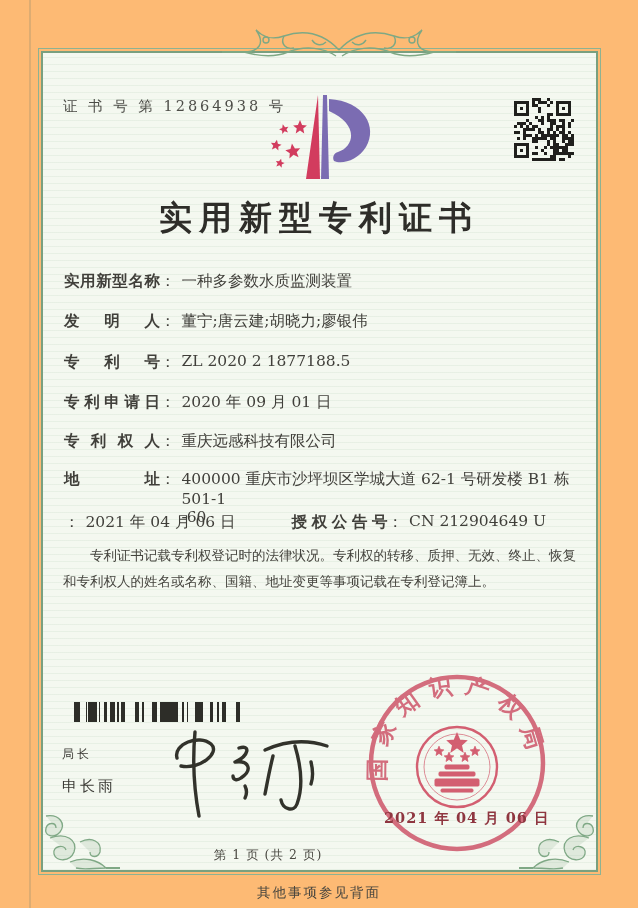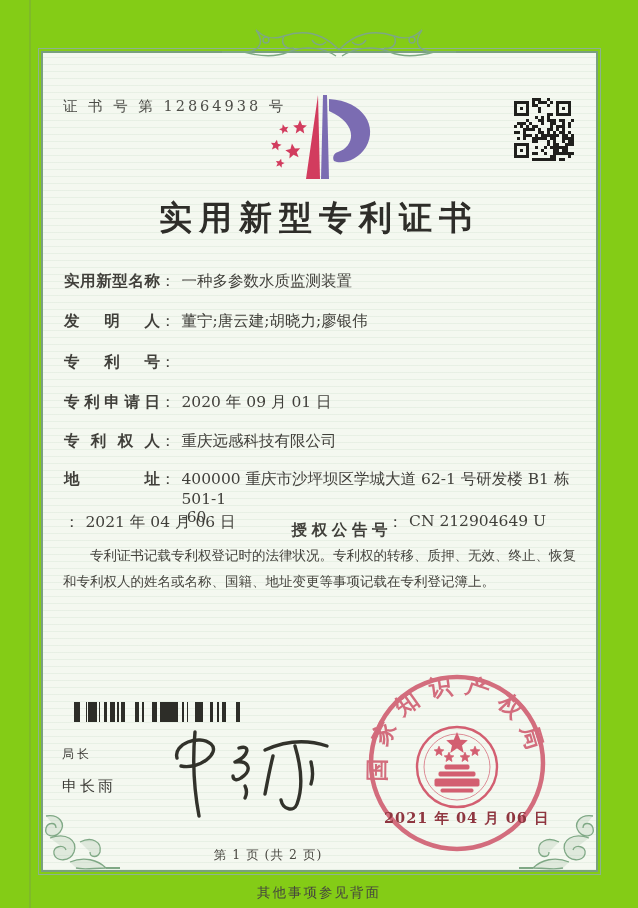--- a/index.html
+++ b/index.html
@@ -1,19 +1,19 @@
 <!DOCTYPE html>
 <html><head>
 <meta charset="utf-8">
 <style>
   * { margin:0; padding:0; box-sizing:border-box; }
   html,body { background:#ffffff; }
   .page {
     position:relative; width:638px; height:908px;
-    background:#84cc16; overflow:hidden;
+    background:#fdba74; overflow:hidden;
     font-family:"DejaVu Serif","Liberation Serif",serif;
     color:#3f3e39;
   }
   .scan-edge-left {
     position:absolute; left:29px; top:0; width:2px; height:100%;
     background:rgba(110,125,110,0.22);
   }
   .frame {
     position:absolute; left:38px; top:48px; width:563px; height:827px;
     border:1px solid #8db292;
@@ -57,21 +57,21 @@
     display:inline-block; width:96px; text-align:justify; text-align-last:justify; flex:none;font-weight:bold;
   }
   .row .colon { flex:none; margin-right:6px; }
   .row .val { white-space:pre-line; }
   .r1 { top:271px; } .r2 { top:311px; } .r3 { top:352px; }
   .r4 { top:392px;justify-content:space-between; } .r5 { top:431px; }
   .r6 { top:469px; white-space:normal; }
   .r6 .val { width:408px; }
   .r7 { top:512px; }
   .grant-no-group { display:flex; margin-left:56px; }
-  .grant-no-group .lbl { width:96px;margin-top:8px; }
+  .grant-no-group .lbl { width:96px; }
 
   .paras { position:absolute; left:63px; top:543px; width:513px; }
   .paras p {
     font-size:13.5px; line-height:25.5px; text-align:justify;
     text-indent:2em; color:#45443e;
   }
 
   .barcode {
     position:absolute; left:74px; top:702px; width:166px; height:20px;
     display:flex; align-items:stretch; overflow:hidden;
@@ -610,20 +610,21 @@
         <span class="val">一种多参数水质监测装置</span>
     </div>
     <div class="row r2">
       <span class="lbl">发明人</span>
         <span class="colon">：</span>
         <span class="val">董宁;唐云建;胡晓力;廖银伟</span>
     </div>
     <div class="row r3">
       <span class="lbl">专利号</span>
         <span class="colon">：</span>
+        <span class="val">ZL 2020 2 1877188.5</span>
     </div>
     <div class="row r4">
       <span class="lbl">专利申请日</span>
         <span class="colon">：</span>
         <span class="val">2020 年 09 月 01 日</span>
     </div>
     <div class="row r5">
       <span class="lbl">专利权人</span>
         <span class="colon">：</span>
         <span class="val">重庆远感科技有限公司</span>

